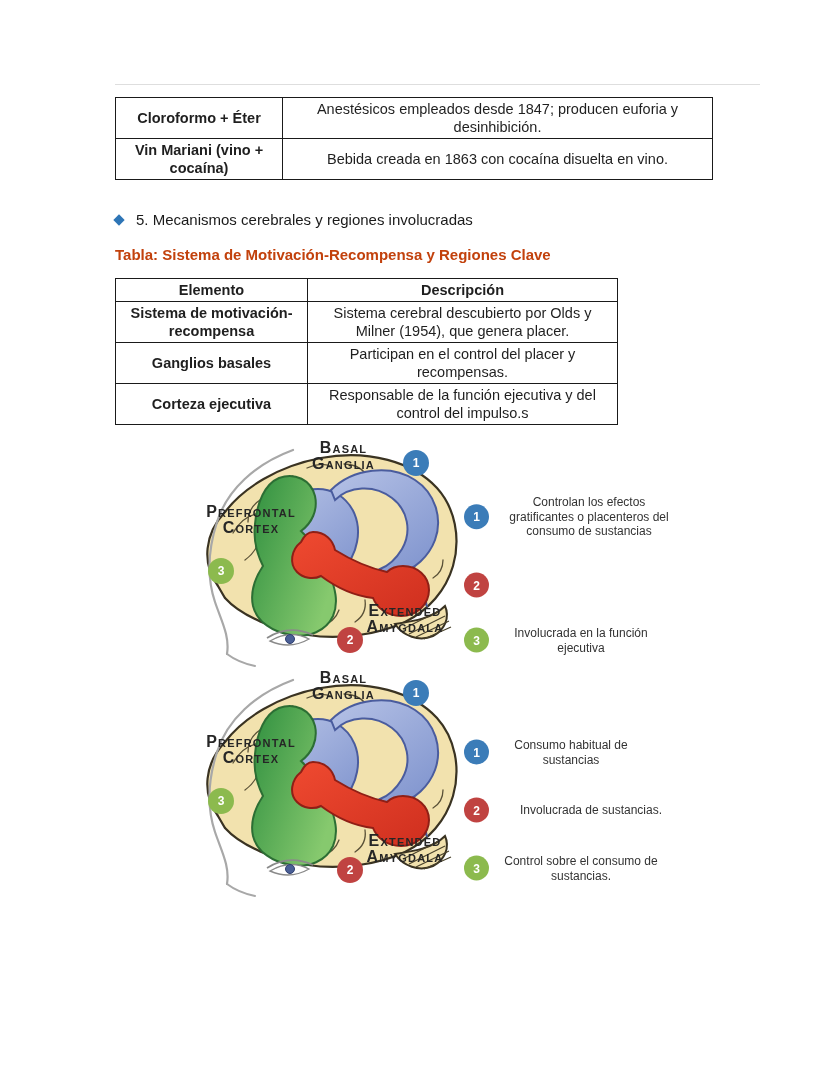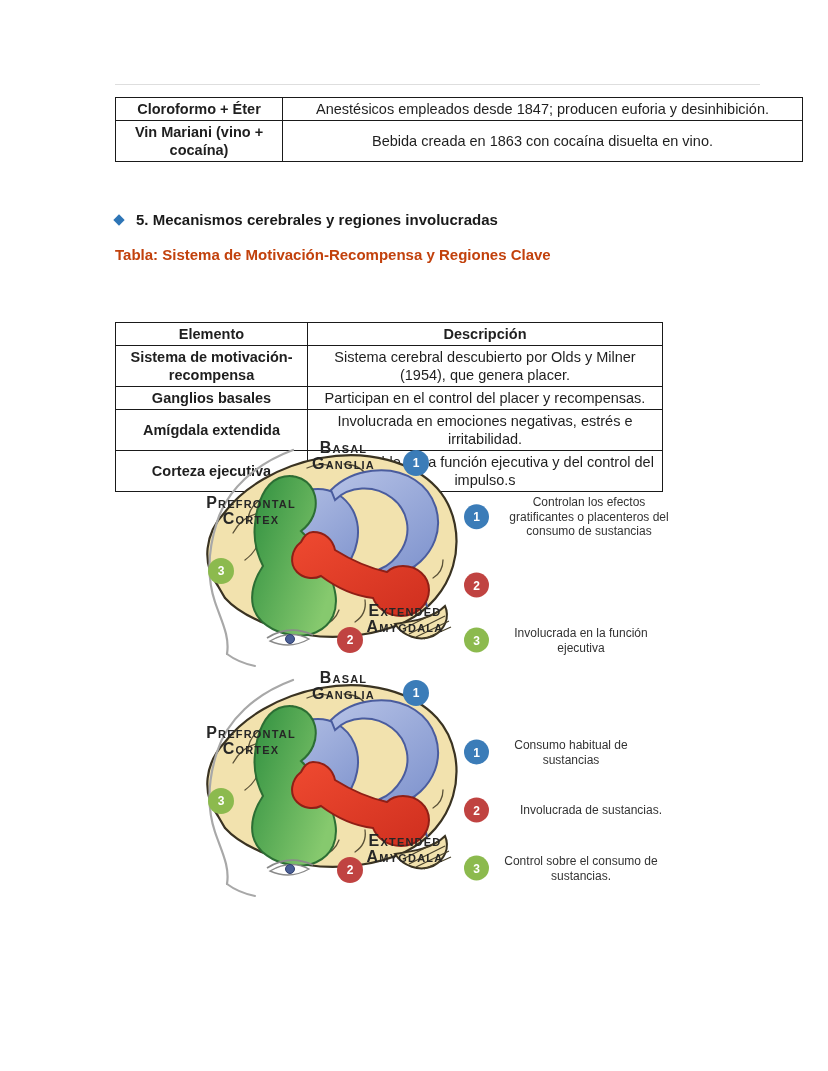--- a/index.html
+++ b/index.html
@@ -13,44 +13,44 @@
   
   table.doc { border-collapse:collapse; table-layout:fixed; position:absolute; background:#fff; }
   table.doc td, table.doc th {
     border:1.5px solid #1a1a1a;
     font-size:14.5px; line-height:18px;
     text-align:center; vertical-align:middle;
     padding:2px 6px;
   }
   table.doc th { font-weight:700; }
   td.term { font-weight:700; }
-  #substances-table { left:115px; top:97px; width:688px; }
+  #substances-table { left:115px; top:97px; width:598px; }
   #substances-table col.c1 { width:167px; }
-  #reward-table { left:115px; top:278px; width:548px;margin-top:44px; }
+  #reward-table { left:115px; top:278px; width:503px; }
   #reward-table col.c1 { width:192px; }
 
   
   .section-heading { position:absolute; left:115px; top:211px; display:flex; align-items:center; }
   .diamond { width:8px; height:8px; background:#2e75b6; transform:rotate(45deg); margin-right:13px; flex:0 0 auto; }
-  .section-heading .txt { font-size:15px; font-weight:700; color:#1a1a1a; }
+  .section-heading .txt { font-size:15px; font-weight:400; color:#1a1a1a; }
   .table-title { position:absolute; left:115px; top:246px; font-size:15px; font-weight:700; color:#c2410c;text-align:center; }
 
   
   .diagram-figure { position:absolute; width:300px; height:230px; }
   #brain-slot-1 { left:163px; top:438px; }
   #brain-slot-2 { left:163px; top:668px; }
   .brain-wrap { position:relative; width:300px; height:230px; }
   .brain-wrap svg { position:absolute; left:0; top:0; }
   .brain-label {
     position:absolute; font-weight:700; font-variant:small-caps;
     letter-spacing:1.2px; color:#262626; font-size:16px; line-height:16px;
     text-align:center; white-space:nowrap;
   }
   .lbl-basal      { left:118px; top:2px;   width:125px; }
-  .lbl-prefrontal { left:18px;  top:57px;  width:140px; }
+  .lbl-prefrontal { left:18px;  top:66px;  width:140px; }
   .lbl-amygdala   { left:172px; top:165px; width:140px; }
 
   .marker {
     position:absolute; width:26px; height:26px; border-radius:50%;
     color:#fff; font-size:12px; font-weight:700;
     display:flex; align-items:center; justify-content:center;
     font-family:"Liberation Sans", sans-serif;
   }
   .mk-blue  { background:#3b7cb8; }
   .mk-red   { background:#c04341; }
@@ -114,24 +114,20 @@
         <th>Elemento</th>
         <th>Descripción</th>
       </tr>
       <tr>
         <td class="term">Sistema de motivación-recompensa</td>
         <td>Sistema cerebral descubierto por Olds y Milner (1954), que genera placer.</td>
       </tr>
       <tr>
         <td class="term">Ganglios basales</td>
         <td>Participan en el control del placer y recompensas.</td>
-      </tr>
-      <tr>
-        <td class="term">Amígdala extendida</td>
-        <td>Involucrada en emociones negativas, estrés e irritabilidad.</td>
       </tr>
       <tr>
         <td class="term">Corteza ejecutiva</td>
         <td>Responsable de la función ejecutiva y del control del impulso.s</td>
       </tr>
     </tbody>
   </table>
 
   <div class="diagram-figure" id="brain-slot-1">
   <div class="brain-wrap">

